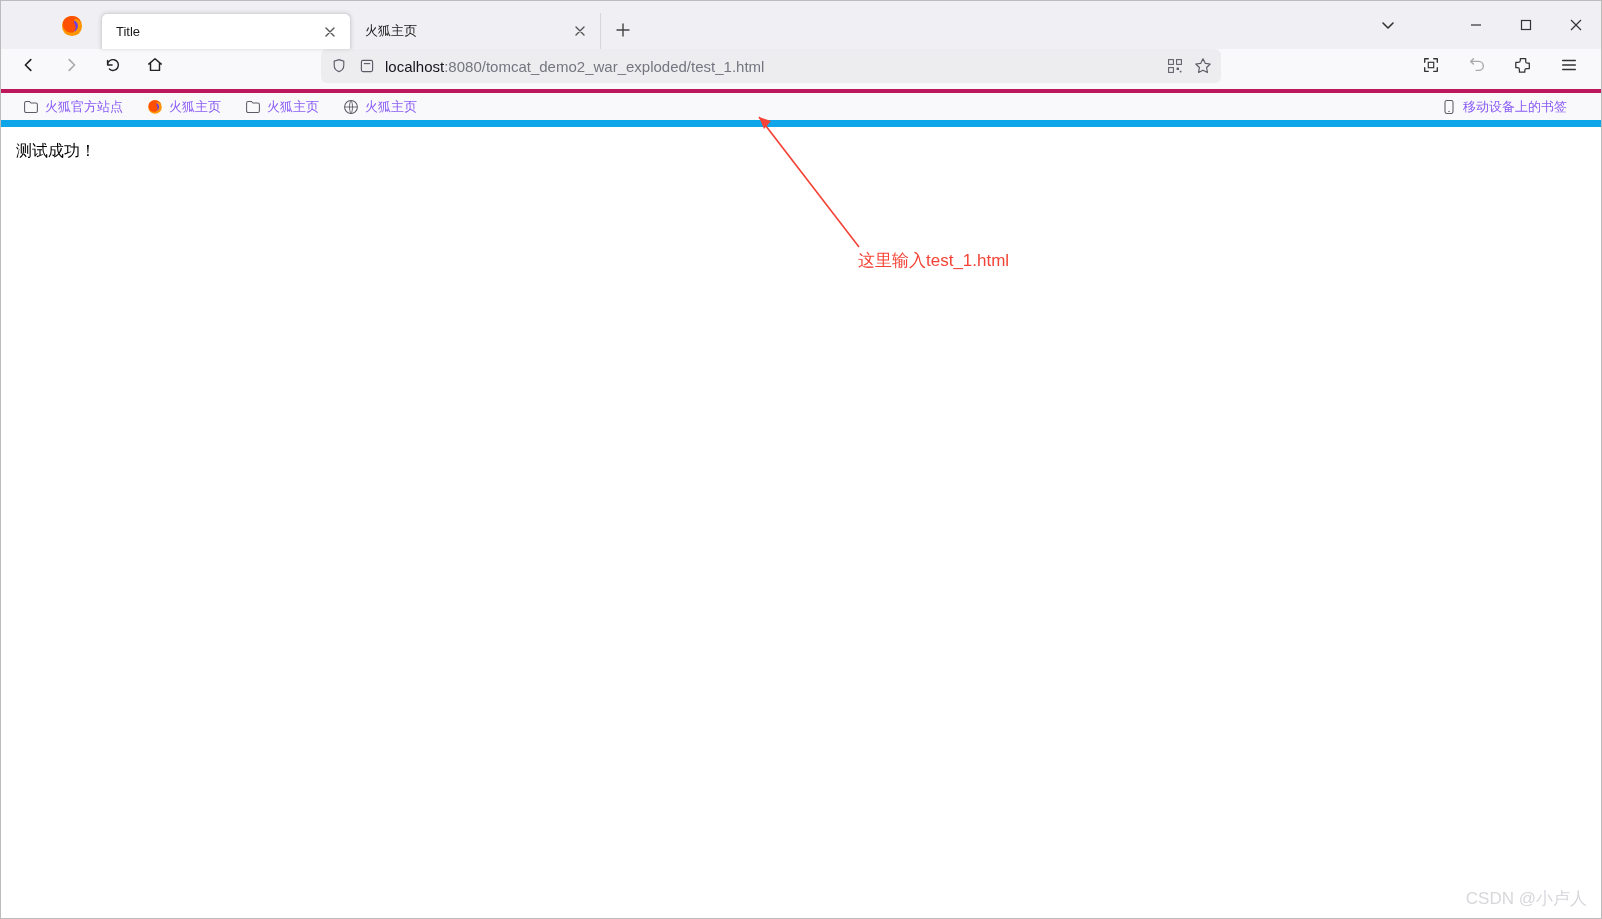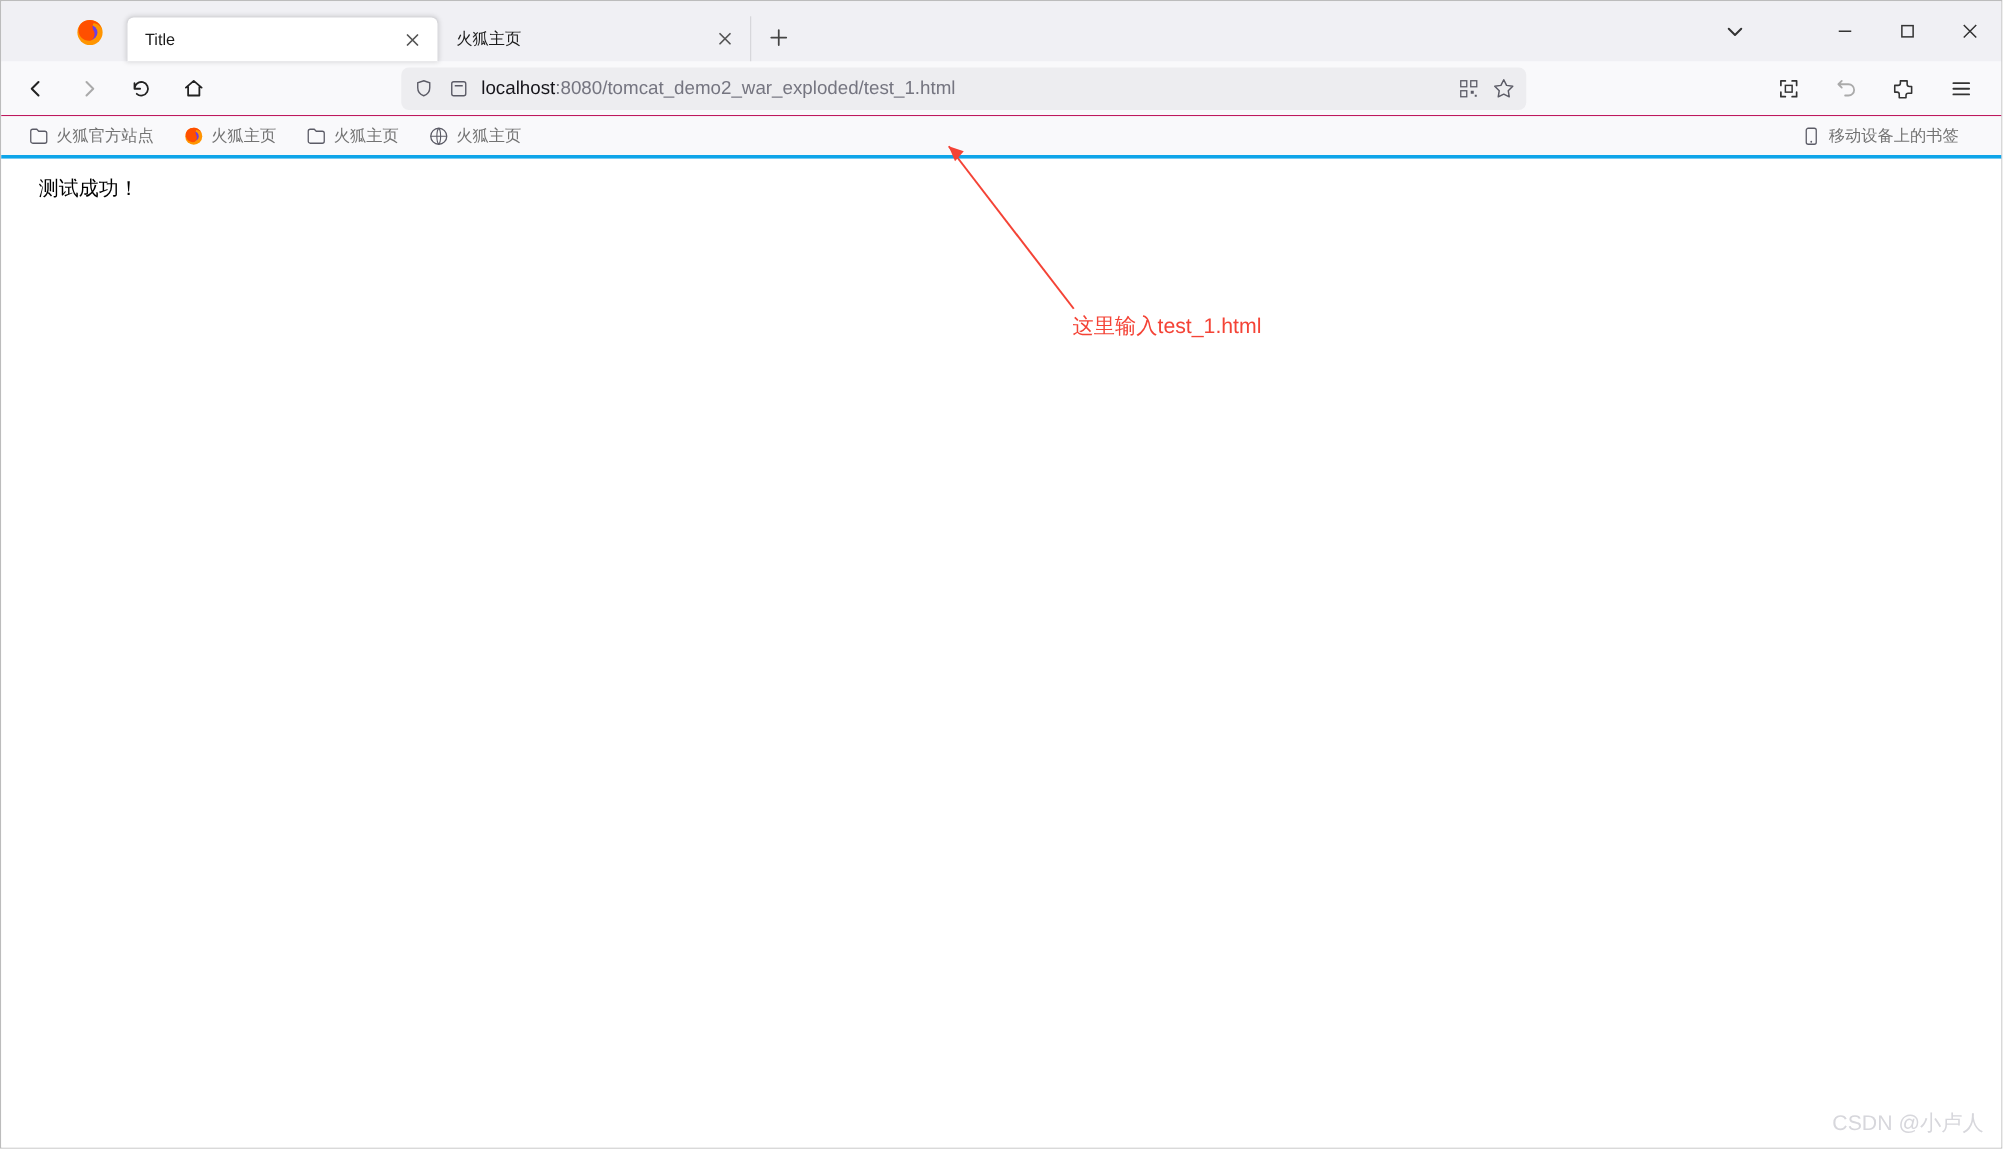--- a/index.html
+++ b/index.html
@@ -16,38 +16,38 @@
   .tab.inactive { background: transparent; border-right: 1px solid #d7d7db; border-radius: 0; }
   .tab.active { background: #fff; box-shadow: 0 0 4px rgba(0,0,0,0.15); border: 1px solid #d7d7db; border-bottom: none; }
   .newtab { width: 32px; height: 32px; display: flex; align-items: center; justify-content: center; font-size: 18px; color: #444; border-radius: 4px; margin-left: 6px; margin-bottom: 2px; }
 
   .titlebar-right { position: absolute; right: 0; top: 0; height: 100%; display: flex; align-items: center; }
   .list-tabs { width: 36px; height: 36px; display: flex; align-items: center; justify-content: center; color: #333; margin-right: 45px; }
   .winbtn { width: 50px; height: 40px; display: flex; align-items: center; justify-content: center; }
   .winbtn svg { width: 12px; height: 12px; }
 
   
-  .toolbar { height: 44px; background: #f9f9fb; display: flex; align-items: center; padding: 0 12px; gap: 10px; border-bottom: 1px solid #be185d; }
+  .toolbar { height: 44px; background: #f9f9fb; display: flex; align-items: flex-start; padding: 0 12px; gap: 10px; border-bottom: 4px solid #be185d; }
   .tbtn { width: 32px; height: 32px; display: flex; align-items: center; justify-content: center; border-radius: 4px; color: #333; }
   .tbtn.disabled { color: #aaa; }
   .urlbar { flex: 0 1 900px; height: 34px; background: #ededf0; border-radius: 6px; display: flex; align-items: center; padding: 0 8px; gap: 8px; margin: 0 120px 0 140px; }
   .urlbar .icon-slot { width: 20px; display: flex; justify-content: center; align-items: center; color: #5b5b66; }
   .url-text { flex: 1; font-size: 15px; white-space: nowrap; overflow: hidden; }
   .url-host { color: #15141a; }
   .url-rest { color: #757580; }
   .toolbar-right { margin-left: auto; display: flex; align-items: center; gap: 14px; padding-right: 4px; }
 
   
-  .bookmarksbar { height: 34px; background: #f9f9fb; border-bottom: 3px solid #0ea5e9; display: flex; align-items: center; padding: 0 16px; font-size: 13px; color: #737373; }
+  .bookmarksbar { height: 34px; background: #f9f9fb; border-bottom: 7px solid #0ea5e9; display: flex; align-items: center; padding: 0 16px; font-size: 13px; color: #8b5cf6; }
   .bkm { display: flex; align-items: center; gap: 6px; padding: 4px 6px; border-radius: 4px; margin-right: 12px; }
   .bkm-folder-icon { width: 16px; height: 16px; color: #5b5b66; }
   .bookmarksbar .right { margin-left: auto; }
 
   
-  .content { flex: 1; background: #fff; position: relative; padding: 14px 30px; font-size: 16px; color: #000; }
+  .content { flex: 1; background: #fff; position: relative; padding: 14px 15px; font-size: 16px; color: #000; }
   .annotation-text { position: absolute; left: 857px; top: 94px; color: #f44336; font-size: 17px; margin-top: 28px; }
   .annotation-arrow { position: absolute; left: 748px; top: -20px; pointer-events: none; }
 
   .watermark { position: absolute; right: 14px; bottom: 8px; color: #d7d7dc; font-size: 17px; font-family: Arial, sans-serif; }
 
   svg { display: block; }
 </style>
 </head>
 <body>
 

